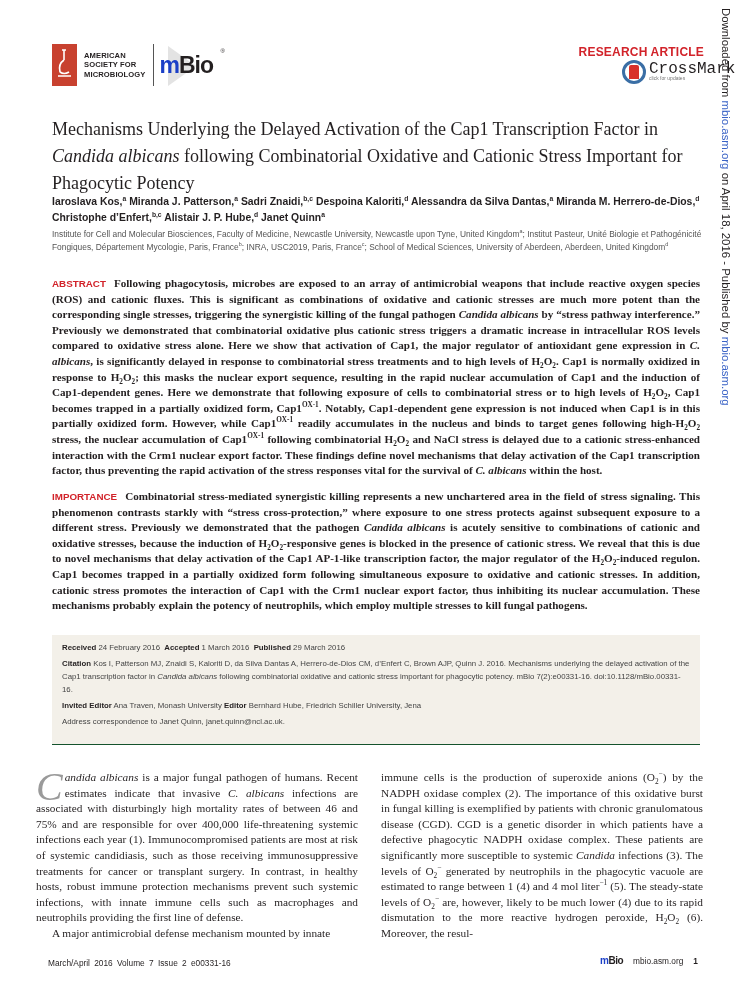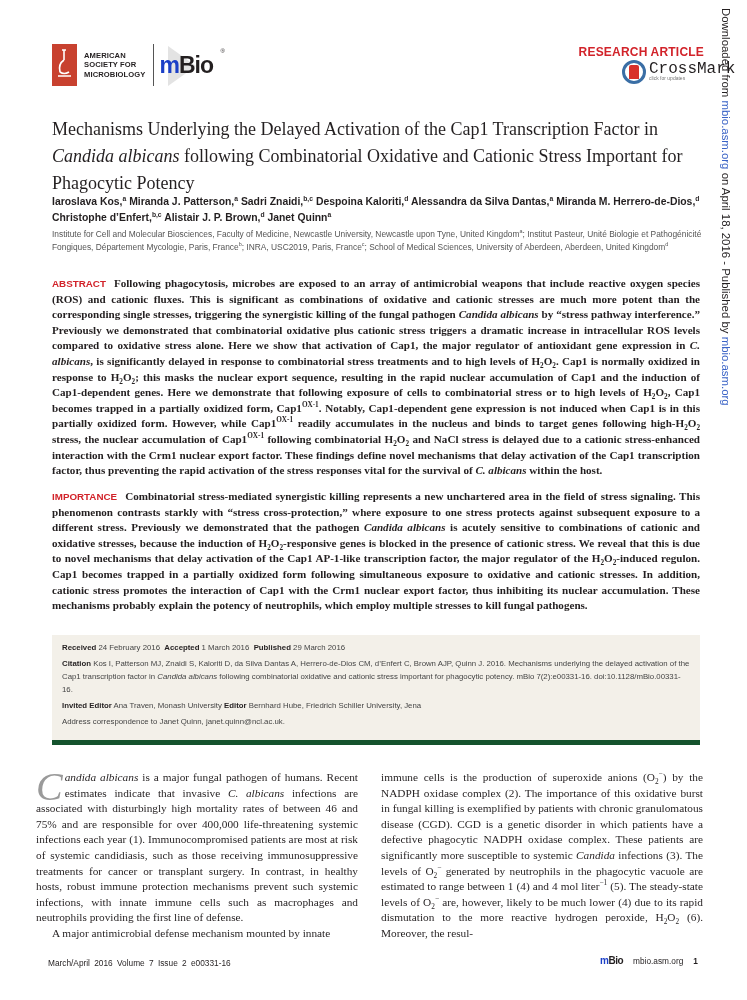--- a/index.html
+++ b/index.html
@@ -34,21 +34,21 @@
   .title { position:absolute; left:52px; top:116px; width:640px; font-family:"Liberation Serif", serif; font-size:18px; line-height:27px; color:#231f20; }
   .authors { position:absolute; left:52px; top:194px; width:650px; font-family:"Liberation Sans", sans-serif; font-weight:bold; font-size:10.4px; line-height:16px; color:#231f20; }
   .affil { position:absolute; left:52px; top:228px; width:650px; font-family:"Liberation Sans", sans-serif; font-size:8.4px; line-height:13px; color:#555; }
   sup { font-size:65%; line-height:0; }
   sub { font-size:65%; line-height:0; }
 
   .abstract { position:absolute; left:52px; top:276px; width:648px; font-family:"Liberation Serif", serif; font-weight:bold; font-size:11.1px; line-height:15.6px; color:#231f20; text-align:justify; }
   .abs-label { font-family:"Liberation Sans", sans-serif; color:#d2232a; font-size:9.8px; margin-right:8px; }
   .importance { position:absolute; left:52px; top:489px; width:648px; font-family:"Liberation Serif", serif; font-weight:bold; font-size:11.1px; line-height:15.6px; color:#231f20; text-align:justify; }
 
-  .infobox { position:absolute; left:52px; top:635px; width:648px; height:110px; background:#f3f0e9; border-bottom:5px solid #14532d; box-sizing:border-box; padding:6px 10px 0 10px; font-family:"Liberation Sans", sans-serif; font-size:7.8px; line-height:13px; color:#444; }
+  .infobox { position:absolute; left:52px; top:635px; width:648px; height:110px; background:#f3f0e9; border-bottom:1px solid #14532d; box-sizing:border-box; padding:6px 10px 0 10px; font-family:"Liberation Sans", sans-serif; font-size:7.8px; line-height:13px; color:#444; }
   .infobox b { color:#231f20; }
   .infobox p { margin:0 0 3px 0; }
   .cc-link { color:#4a6fd0; }
 
   .col { position:absolute; top:770px; width:322px; font-family:"Liberation Serif", serif; font-size:11.3px; line-height:15.6px; color:#231f20; text-align:justify; }
   .col-left { left:36px; }
   .col-right { left:381px; }
   .dropcap { float:left; font-family:"Liberation Serif", serif; font-size:40px; line-height:30px; color:#9a9a9a; margin:2px 2px -2px 0; font-style:italic; }
   .indent { text-indent:16px; display:block; }
 
@@ -100,21 +100,21 @@
 <div class="title"><span>Mechanisms Underlying the Delayed Activation of the Cap1 Transcription Factor in </span><i>Candida albicans</i><span> following Combinatorial Oxidative and Cationic Stress Important for Phagocytic Potency</span></div>
 
 <div class="authors">
   <span><span>Iaroslava Kos,</span><sup>a</sup></span>
   <span><span>Miranda J. Patterson,</span><sup>a</sup></span>
   <span><span>Sadri Znaidi,</span><sup>b,c</sup></span>
   <span><span>Despoina Kaloriti,</span><sup>d</sup></span>
   <span><span>Alessandra da Silva Dantas,</span><sup>a</sup></span>
   <span><span>Miranda M. Herrero-de-Dios,</span><sup>d</sup></span>
   <span><span>Christophe d’Enfert,</span><sup>b,c</sup></span>
-  <span><span>Alistair J. P. Brown,</span><sup>d</sup></span>
+  <span><span>Alistair J. P. Hube,</span><sup>d</sup></span>
   <span><span>Janet Quinn</span><sup>a</sup></span>
 </div>
 
 <div class="affil"><span>Institute for Cell and Molecular Biosciences, Faculty of Medicine, Newcastle University, Newcastle upon Tyne, United Kingdom</span><sup>a</sup><span>; Institut Pasteur, Unité Biologie et Pathogénicité Fongiques, Département Mycologie, Paris, France</span><sup>b</sup><span>; INRA, USC2019, Paris, France</span><sup>c</sup><span>; School of Medical Sciences, University of Aberdeen, Aberdeen, United Kingdom</span><sup>d</sup></div>
 
 <div class="abstract"><span class="abs-label">ABSTRACT</span><span>Following phagocytosis, microbes are exposed to an array of antimicrobial weapons that include reactive oxygen species (ROS) and cationic fluxes. This is significant as combinations of oxidative and cationic stresses are much more potent than the corresponding single stresses, triggering the synergistic killing of the fungal pathogen </span><i>Candida albicans</i><span> by “stress pathway interference.” Previously we demonstrated that combinatorial oxidative plus cationic stress triggers a dramatic increase in intracellular ROS levels compared to oxidative stress alone. Here we show that activation of Cap1, the major regulator of antioxidant gene expression in </span><i>C. albicans</i><span>, is significantly delayed in response to combinatorial stress treatments and to high levels of H</span><sub>2</sub><span>O</span><sub>2</sub><span>. Cap1 is normally oxidized in response to H</span><sub>2</sub><span>O</span><sub>2</sub><span>; this masks the nuclear export sequence, resulting in the rapid nuclear accumulation of Cap1 and the induction of Cap1-dependent genes. Here we demonstrate that following exposure of cells to combinatorial stress or to high levels of H</span><sub>2</sub><span>O</span><sub>2</sub><span>, Cap1 becomes trapped in a partially oxidized form, Cap1</span><sup>OX-1</sup><span>. Notably, Cap1-dependent gene expression is not induced when Cap1 is in this partially oxidized form. However, while Cap1</span><sup>OX-1</sup><span> readily accumulates in the nucleus and binds to target genes following high-H</span><sub>2</sub><span>O</span><sub>2</sub><span> stress, the nuclear accumulation of Cap1</span><sup>OX-1</sup><span> following combinatorial H</span><sub>2</sub><span>O</span><sub>2</sub><span> and NaCl stress is delayed due to a cationic stress-enhanced interaction with the Crm1 nuclear export factor. These findings define novel mechanisms that delay activation of the Cap1 transcription factor, thus preventing the rapid activation of the stress responses vital for the survival of </span><i>C. albicans</i><span> within the host.</span></div>
 
 <div class="importance"><span class="abs-label">IMPORTANCE</span><span>Combinatorial stress-mediated synergistic killing represents a new unchartered area in the field of stress signaling. This phenomenon contrasts starkly with “stress cross-protection,” where exposure to one stress protects against subsequent exposure to a different stress. Previously we demonstrated that the pathogen </span><i>Candida albicans</i><span> is acutely sensitive to combinations of cationic and oxidative stresses, because the induction of H</span><sub>2</sub><span>O</span><sub>2</sub><span>-responsive genes is blocked in the presence of cationic stress. We reveal that this is due to novel mechanisms that delay activation of the Cap1 AP-1-like transcription factor, the major regulator of the H</span><sub>2</sub><span>O</span><sub>2</sub><span>-induced regulon. Cap1 becomes trapped in a partially oxidized form following simultaneous exposure to oxidative and cationic stresses. In addition, cationic stress promotes the interaction of Cap1 with the Crm1 nuclear export factor, thus inhibiting its nuclear accumulation. These mechanisms probably explain the potency of neutrophils, which employ multiple stresses to kill fungal pathogens.</span></div>
 
 <div class="infobox">

